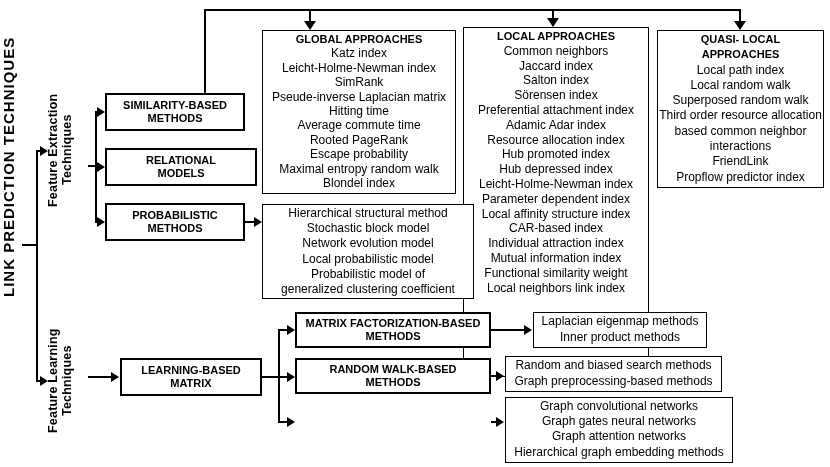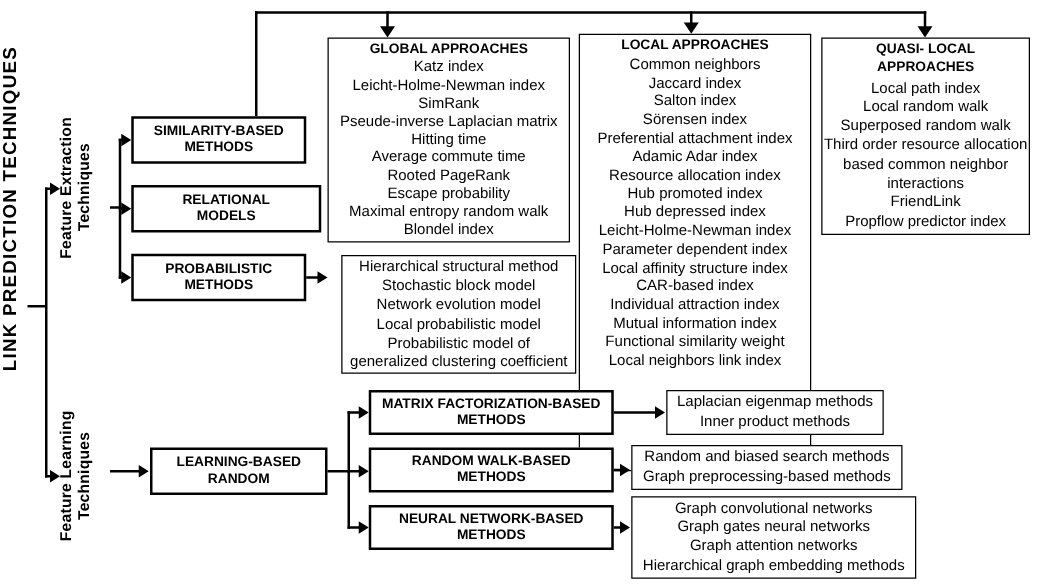--- a/index.html
+++ b/index.html
@@ -130,56 +130,53 @@
         <div class="li">Local random walk</div>
         <div class="li">Superposed random walk</div>
         <div class="li">Third order resource allocation</div>
         <div class="li">based common neighbor</div>
         <div class="li">interactions</div>
         <div class="li">FriendLink</div>
         <div class="li">Propflow predictor index</div>
       </div>
   </div>
 
-  <div class="lbox p" style="left:273px;top:204px;width:188px;height:95px">
+  <div class="lbox p" style="left:262px;top:204px;width:212px;height:95px">
     <div>
         <div class="li">Hierarchical structural method</div>
         <div class="li">Stochastic block model</div>
         <div class="li">Network evolution model</div>
         <div class="li">Local probabilistic model</div>
         <div class="li">Probabilistic model of</div>
         <div class="li">generalized clustering coefficient</div>
       </div>
   </div>
 
   <div class="hl" style="left:88px;top:376px;width:24px"></div>
   <div class="ar" style="left:111px;top:372px"></div>
 
   <div class="mbox" style="left:120px;top:358px;width:142px;height:38px">
-    <span>LEARNING-BASED RANDOM</span>
+    <span>LEARNING-BASED MATRIX</span>
   </div>
 
   <div class="hl" style="left:262px;top:376px;width:18px"></div>
   <div class="vl" style="left:278px;top:329px;height:94px"></div>
   <div class="hl" style="left:278px;top:329px;width:10px"></div>
   <div class="ar" style="left:287px;top:325px"></div>
   <div class="hl" style="left:278px;top:376px;width:10px"></div>
   <div class="ar" style="left:287px;top:372px"></div>
   <div class="hl" style="left:278px;top:421px;width:10px"></div>
   <div class="ar" style="left:287px;top:417px"></div>
 
   <div class="mbox" style="left:295px;top:312px;width:196px;height:36px">
     <span>MATRIX FACTORIZATION-BASED METHODS</span>
   </div>
   <div class="mbox" style="left:295px;top:358px;width:196px;height:36px">
     <span style="max-width:140px">RANDOM WALK-BASED METHODS</span>
   </div>
-  <div class="mbox" style="left:295px;top:404px;width:196px;height:36px">
-    <span>NEURAL NETWORK-BASED METHODS</span>
-  </div>
 
   <div class="hl" style="left:491px;top:329px;width:34px"></div>
   <div class="ar" style="left:524px;top:325px"></div>
   <div class="hl" style="left:491px;top:375px;width:6px"></div>
   <div class="ar" style="left:496px;top:371px"></div>
   <div class="hl" style="left:491px;top:421px;width:6px"></div>
   <div class="ar" style="left:496px;top:417px"></div>
 
   <div class="lbox o" style="left:533px;top:312px;width:174px;height:36px">
     <div>

